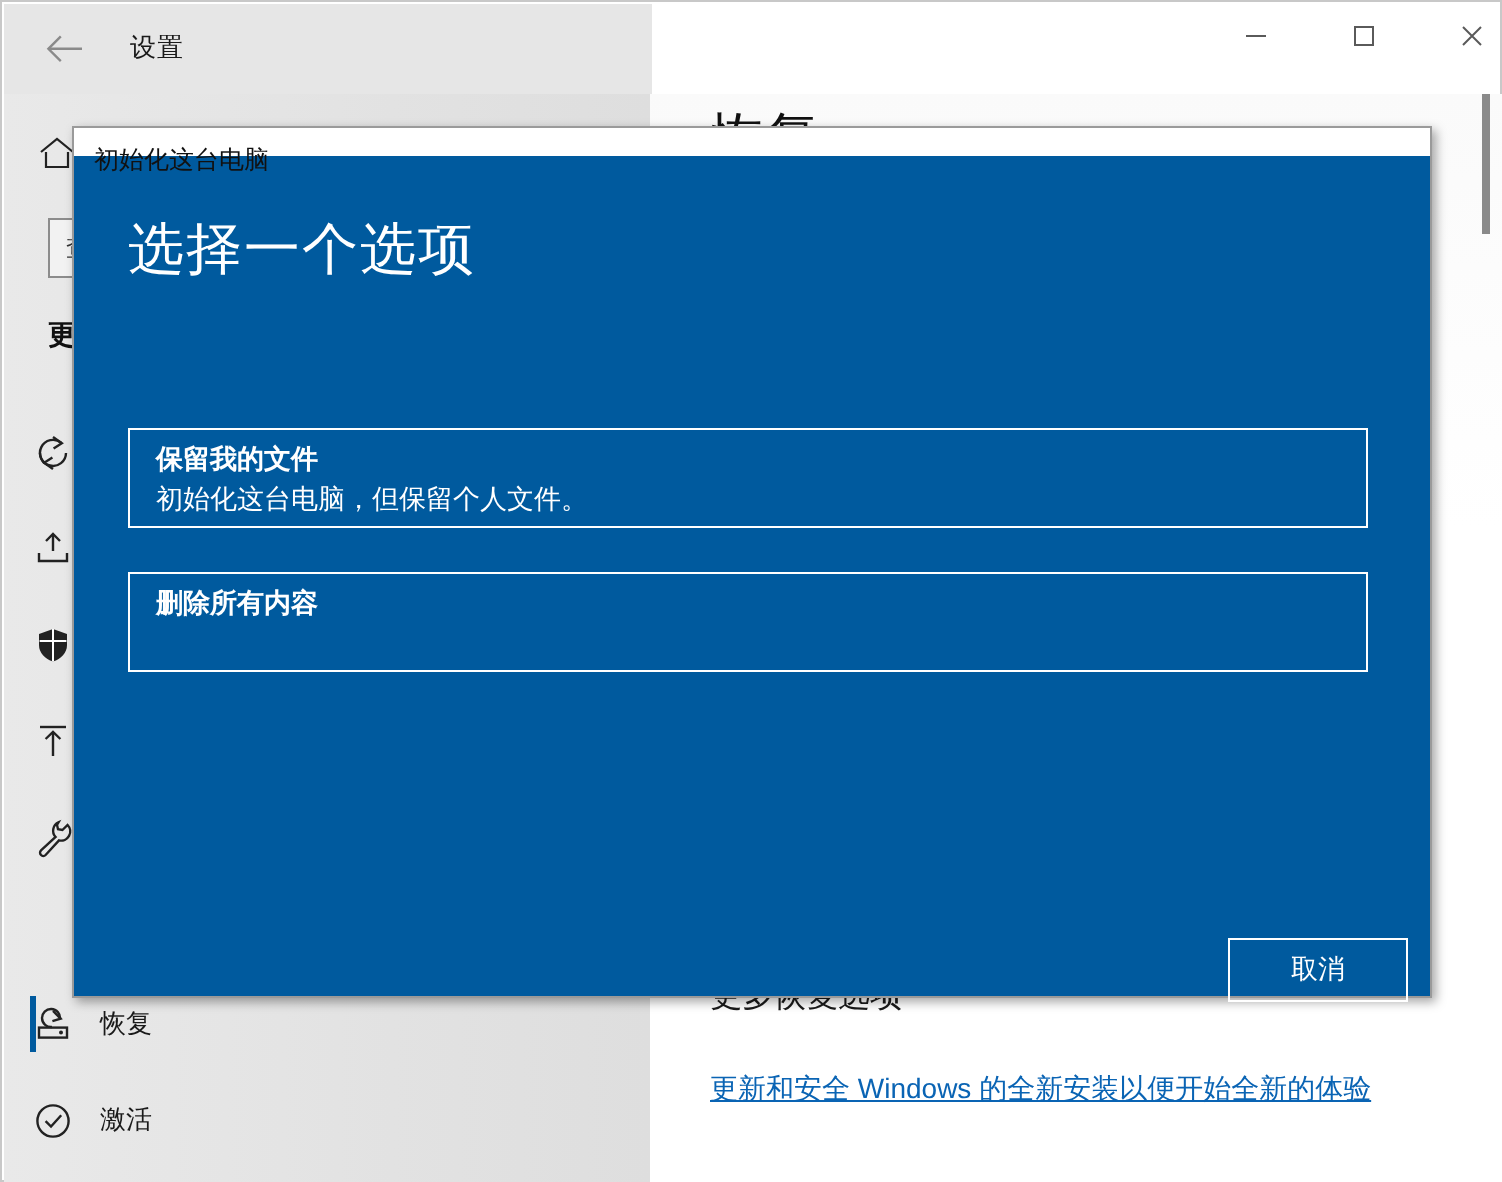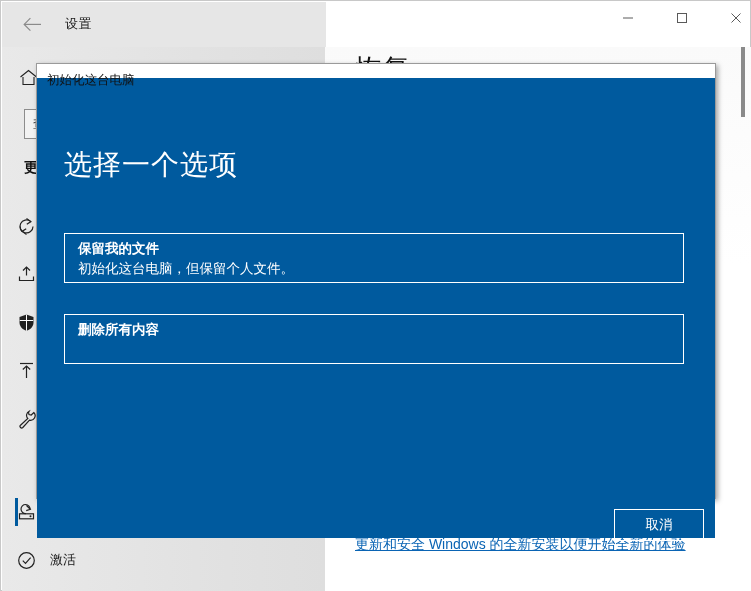--- a/index.html
+++ b/index.html
@@ -187,45 +187,44 @@
     position: absolute;
     left: 10px; top: 8px;
     font-size: 12.5px;
     color: #111;
   }
   #dialog-body {
     position: absolute;
     left: 0; top: 30px;
     width: 678px; height: 404px;
     background: #005a9e;
-    margin-top: 40px;
   }
   #dialog-heading {
     position: absolute;
     left: 27px; top: 12px;
     font-size: 28px;
     color: #ffffff;
     letter-spacing: 1px;
     font-weight: normal;
   }
   .option-card {
     position: absolute;
     left: 27px;
     width: 620px;
     border: 1px solid #ffffff;
     box-sizing: border-box;
     background: transparent;
     cursor: default;
   }
   #option-keep {
-    top: 99px;
+    top: 120px;
     height: 50px;
   }
   #option-remove {
-    top: 180px;
+    top: 192px;
     height: 50px;
   }
   .option-title {
     position: absolute;
     left: 13px; top: 6px;
     font-size: 13.5px;
     font-weight: bold;
     color: #ffffff;
   }
   .option-desc {

